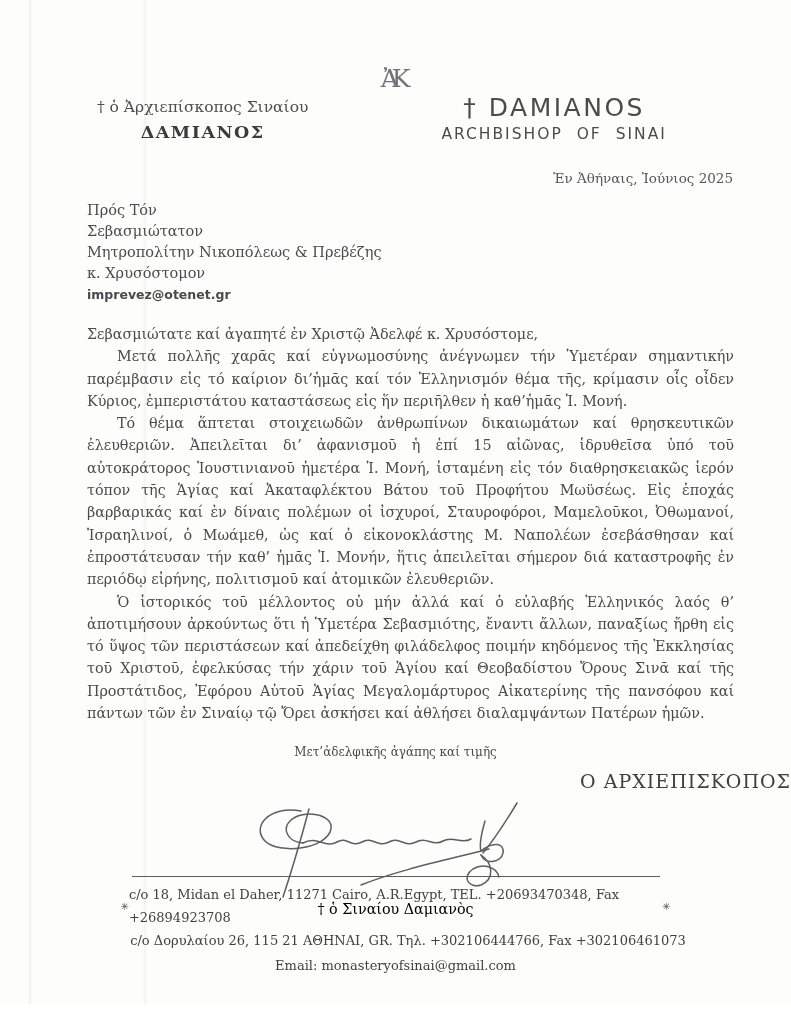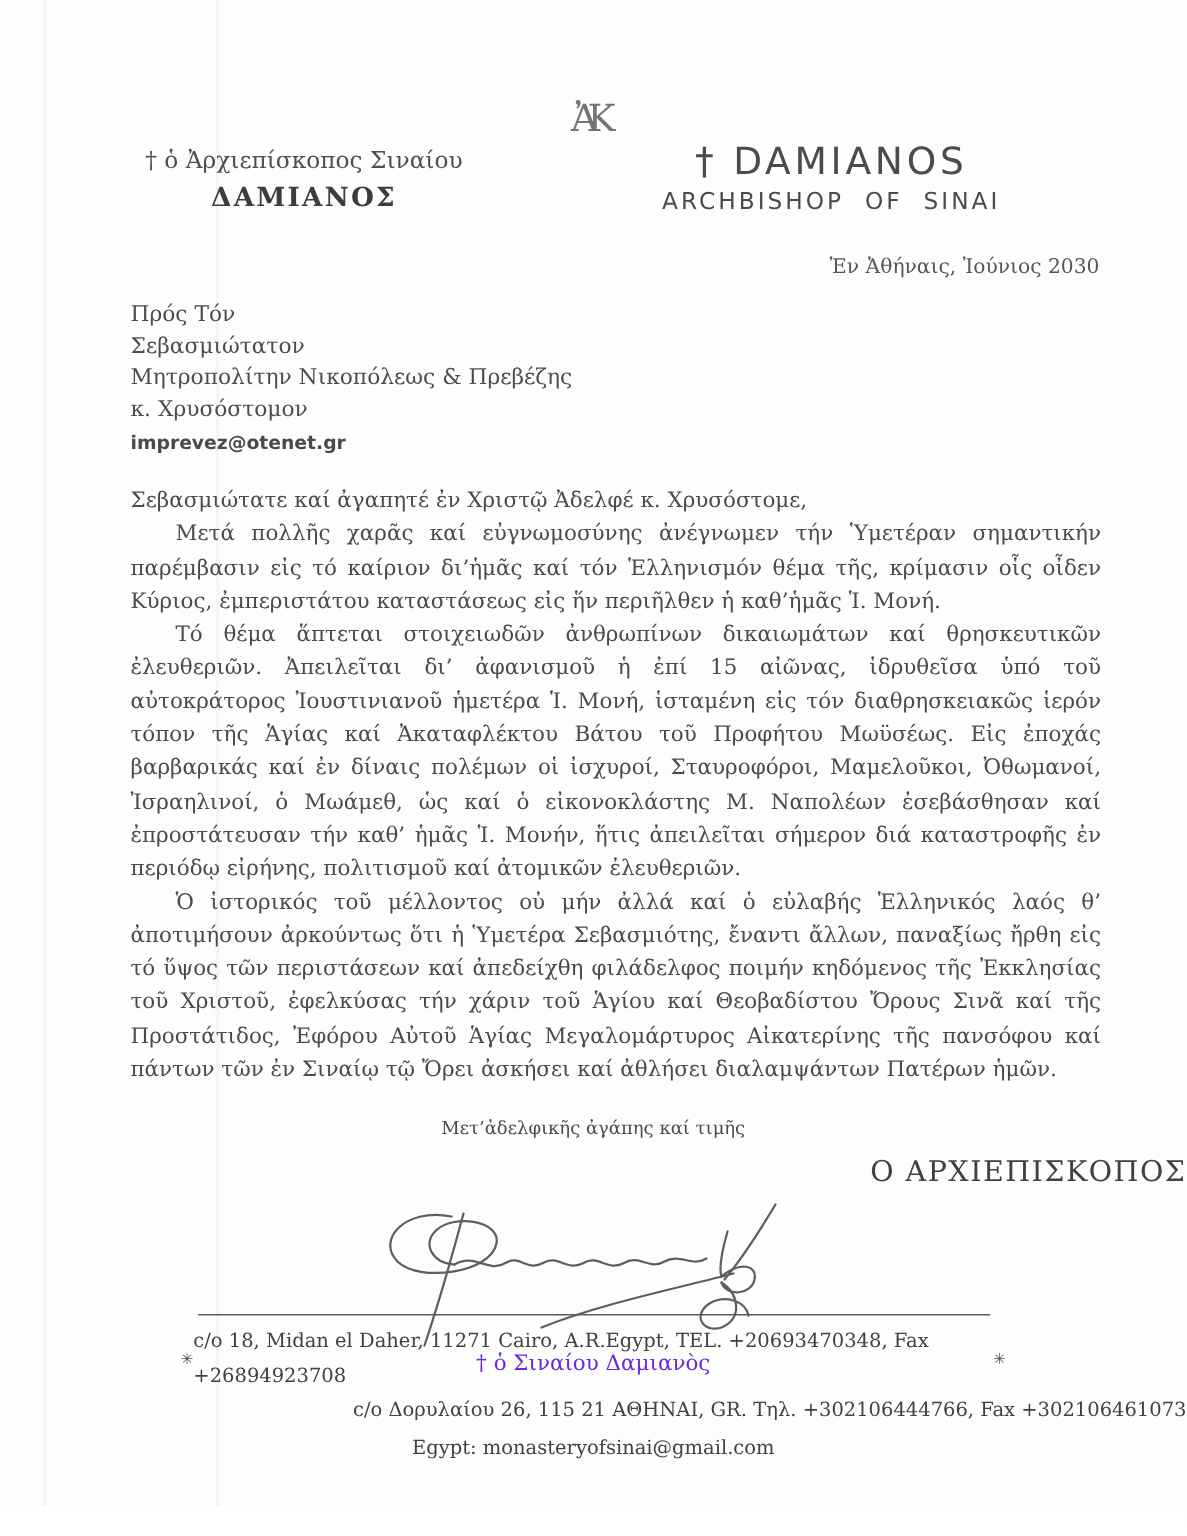--- a/index.html
+++ b/index.html
@@ -119,21 +119,21 @@
     color: #404042;
   }
 
   .signature-wrap { margin-top: 5px; text-align: center; }
   .signature-wrap svg { display: inline-block; }
 
   .sig-name {
     margin-top: -8px;
     text-align: center;
     font-size: 14.3px;
-    color: #6d28d9;
+    color: #000000;
   }
 
   .footer {
     position: absolute;
     left: 0; right: 0;
     bottom: 26px;
     font-size: 13px;
     color: #414140;
   }
   .footer .rule {
@@ -147,21 +147,21 @@
     justify-content: space-between;
     width: 550px;
     margin: 0 auto;
     line-height: 23px;
   }
   .footer .marker {
     font-family: "DejaVu Sans", sans-serif;
     font-size: 10px;
     color: #515151;
   }
-  .footer .f-line2 { text-align: right; line-height: 24px; padding-left: 25px; }
+  .footer .f-line2 { text-align: center; line-height: 24px; padding-left: 25px; }
   .footer .f-line3 { text-align: center; line-height: 25px; }
 </style>
 </head>
 <body>
 
 <div class="page">
 
   <div class="monogram">
     <span>ἈΚ</span>
   </div>
@@ -170,21 +170,21 @@
     <div class="header-left">
       <div class="hl1">† ὁ Ἀρχιεπίσκοπος Σιναίου</div>
       <div class="hl2">ΔΑΜΙΑΝΟΣ</div>
     </div>
     <div class="header-right">
       <div class="hr1">† DAMIANOS</div>
       <div class="hr2">ARCHBISHOP OF SINAI</div>
     </div>
   </div>
 
-  <div class="dateline">Ἐν Ἀθήναις, Ἰούνιος 2030</div>
+  <div class="dateline">Ἐν Ἀθήναις, Ἰούνιος 2025</div>
 
   <div class="recipient">
     <div>Πρός Τόν</div>
     <div>Σεβασμιώτατον</div>
     <div>Μητροπολίτην Νικοπόλεως &amp; Πρεβέζης</div>
     <div>κ. Χρυσόστομον</div>
     <div class="email">imprevez@otenet.gr</div>
   </div>
 
   <div class="body-text">
@@ -214,16 +214,16 @@
   <div class="sig-name">† ὁ Σιναίου Δαμιανὸς</div>
 
   <div class="footer">
     <div class="rule"></div>
     <div class="f-line1">
       <span class="marker">✳</span>
       <span>c/o 18, Midan el Daher, 11271 Cairo, A.R.Egypt, TEL. +20693470348, Fax +26894923708</span>
       <span class="marker">✳</span>
     </div>
     <div class="f-line2">c/o Δορυλαίου 26, 115 21 ΑΘΗΝΑΙ, GR. Τηλ. +302106444766, Fax +302106461073</div>
-    <div class="f-line3">Egypt: monasteryofsinai@gmail.com</div>
+    <div class="f-line3">Email: monasteryofsinai@gmail.com</div>
   </div>
 
 </div>
 
 </body></html>

